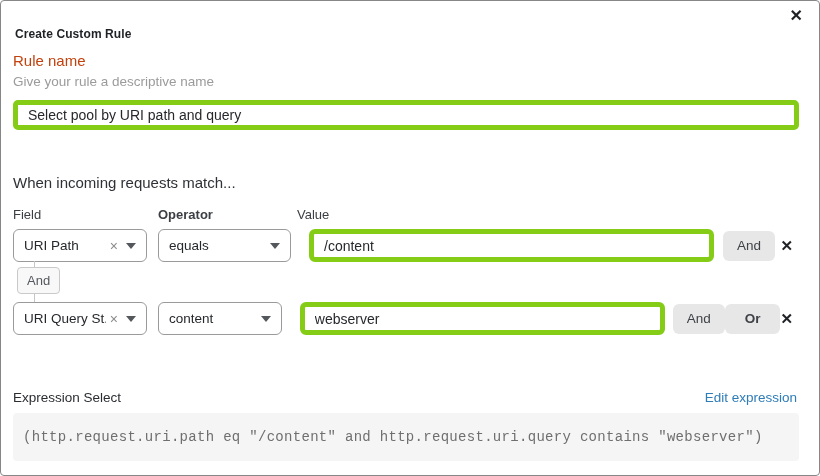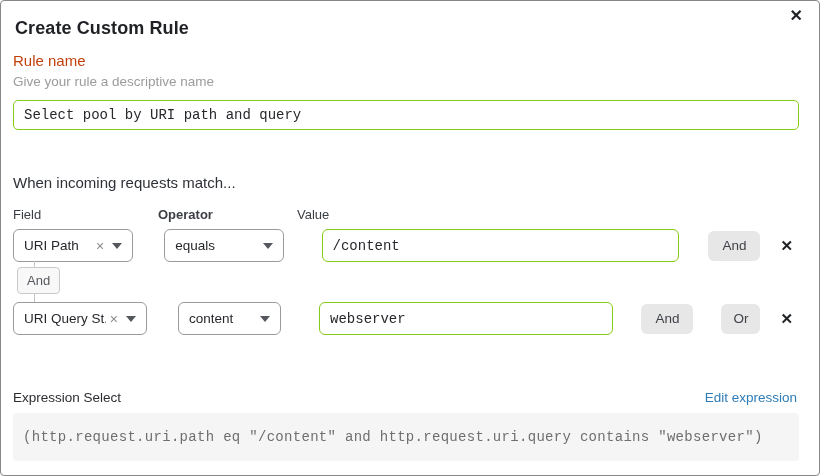--- a/index.html
+++ b/index.html
@@ -10,44 +10,44 @@
     position: relative;
     width: 820px;
     height: 476px;
     background: #ffffff;
     border: 1px solid #878787;
     border-radius: 4px;
     overflow: hidden;
   }
 
   .dialog-title {
-    position: absolute; left: 14px; top: 5px;
-    font-size: 18px; font-weight: 700; color: #1f2125;
+    position: absolute; left: 14px; top: 18px;
+    font-size: 12px; font-weight: 700; color: #1f2125;
     letter-spacing: 0.1px;
   }
   .close-btn {
     position: absolute; right: 14px; top: 5px;
     background: none; border: none; padding: 2px;
     font-size: 16px; font-weight: 700; color: #1f2125;
     cursor: pointer; line-height: 1;
     font-family: "Liberation Sans", sans-serif;
   }
 
   .rule-label {
     position: absolute; left: 12px; top: 51px;
     font-size: 15px; color: #c2410c;
   }
   .rule-help {
     position: absolute; left: 12px; top: 73px;
     font-size: 13.5px; color: #9b9b9b;
   }
   .text-input {
-    border: 1px solid #84cc16; border-radius: 6px;
+    border: 5px solid #84cc16; border-radius: 6px;
     background: #fff; color: #26282c;
-    font-size: 14px; font-family: Liberation Mono, monospace;
+    font-size: 14px; font-family: Liberation Sans, sans-serif;
     padding: 0 10px; height: 31px; outline: none;
   }
   .name-input {
     position: absolute; left: 12px; top: 99px;
     width: 786px; height: 30px; border-radius: 5px;
   }
 
   .match-heading {
     position: absolute; left: 12px; top: 173px;
     font-size: 15px; font-weight: 400; color: #2e3136;
@@ -55,21 +55,21 @@
   .col-label {
     position: absolute; top: 206px;
     font-size: 13px; color: #3b3e43;
   }
   .col-label.field    { left: 12px; }
   .col-label.operator { left: 157px; font-weight: bold; }
   .col-label.value    { left: 296px; }
 
   .cond-row {
     position: absolute; left: 12px; width: 786px; height: 33px;
-    display: flex; align-items: center; gap: 20px;
+    display: flex; align-items: center;
   }
   .row-1 { top: 228px; }
   .row-2 { top: 301px; }
 
   .select-box {
     height: 33px; border: 1px solid #9a9a9a; border-radius: 6px;
     background: #fff; display: flex; align-items: center;
     padding: 0 10px; cursor: pointer;
   }
   .select-text {
@@ -96,21 +96,21 @@
   .row-2 .value-input { width: 395px; }
 
   .logic-btn {
     height: 30px; border: none; border-radius: 6px;
     background: #e7e7e8; color: #3f4247;
     font-size: 13.5px; font-family: "Liberation Sans", sans-serif;
     padding: 0 14px; cursor: pointer;
   }
   .row-1 .and-btn { margin-left: 9px; }
   .row-2 .and-btn { margin-left: 8px; }
-  .or-btn { margin-left: 8px; padding: 0 12px; }
+  .or-btn { margin-left: 0; padding: 0 20px; font-weight: bold; }
 
   .delete-btn {
     margin-left: auto; margin-right: 6px;
     background: none; border: none; padding: 0;
     font-size: 15px; font-weight: 700; color: #202226;
     cursor: pointer; line-height: 1;
     font-family: "Liberation Sans", sans-serif;
   }
 
   .connector-line {

